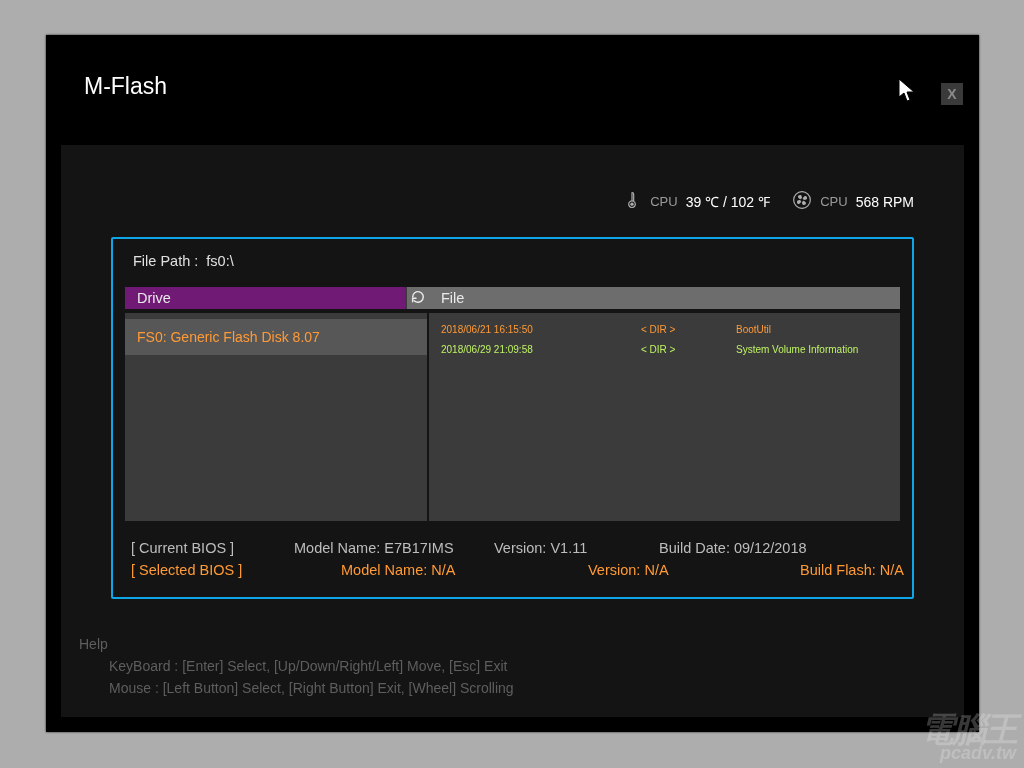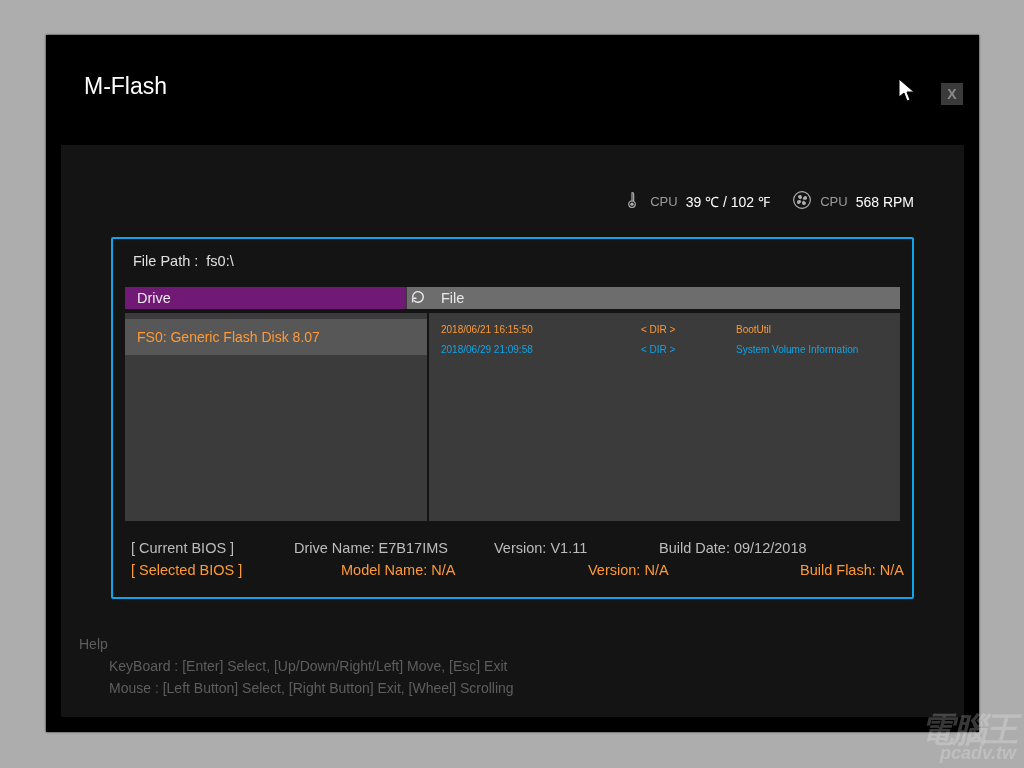--- a/index.html
+++ b/index.html
@@ -168,21 +168,21 @@
   }
 
   .file-row {
     display: flex;
     align-items: center;
     height: 20px;
     padding-left: 12px;
     font-size: 10px;
   }
   .file-row.first { margin-top: 6px; color: #ff9a36; }
-  .file-row.norm  { color: #0ea5e9; }
+  .file-row.norm  { color: #bef264; }
   .file-row .c-date { width: 200px; }
   .file-row .c-type { width: 95px; }
   .file-row .c-name { flex: 1; }
 
   .bios-info {
     position: absolute;
     left: 18px;
     right: 18px;
     bottom: 16px;
     font-size: 14.5px;
@@ -307,21 +307,21 @@
             <span class="c-type">&lt; DIR &gt;</span>
             <span class="c-name">System Volume Information</span>
           </div>
         </div>
 
       </div>
 
       <div class="bios-info">
         <div class="bios-row cur">
           <span class="cell bw1">[ Current BIOS   ]</span>
-          <span class="cell bw2">Drive Name: E7B17IMS</span>
+          <span class="cell bw2">Model Name: E7B17IMS</span>
           <span class="cell bw3">Version: V1.11</span>
           <span class="cell bw4">Build Date: 09/12/2018</span>
         </div>
         <div class="bios-row sel">
           <span class="cell bw1">[ Selected BIOS ]</span>
           <span class="cell bw2">Model Name: N/A</span>
           <span class="cell bw3">Version: N/A</span>
           <span class="cell bw4">Build Flash: N/A</span>
         </div>
       </div>

